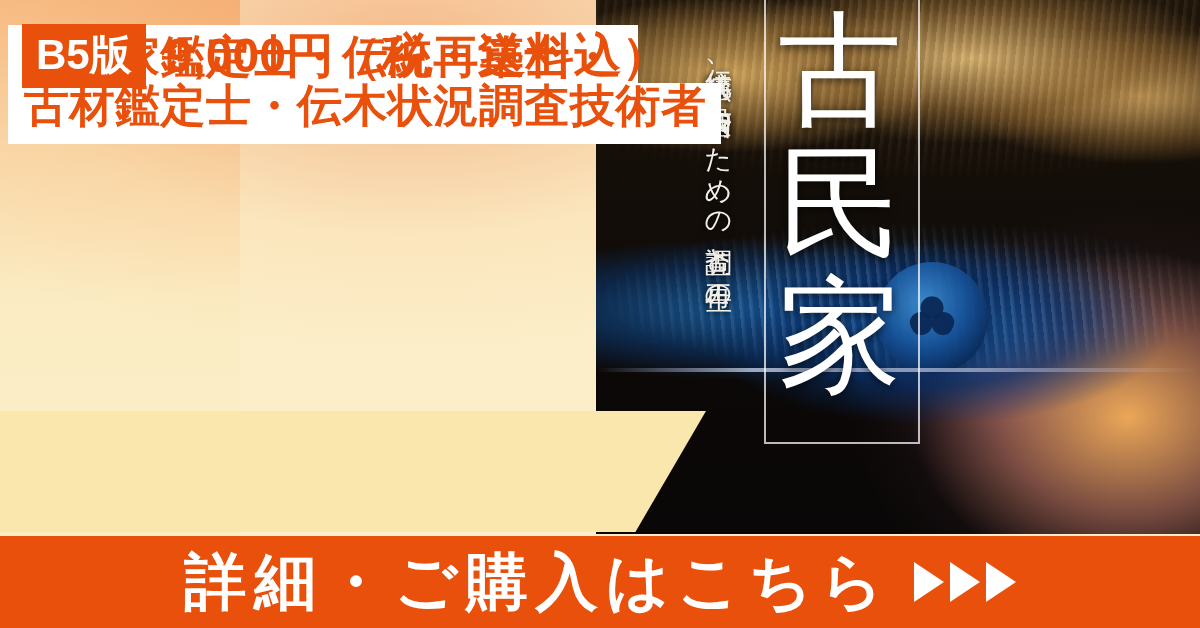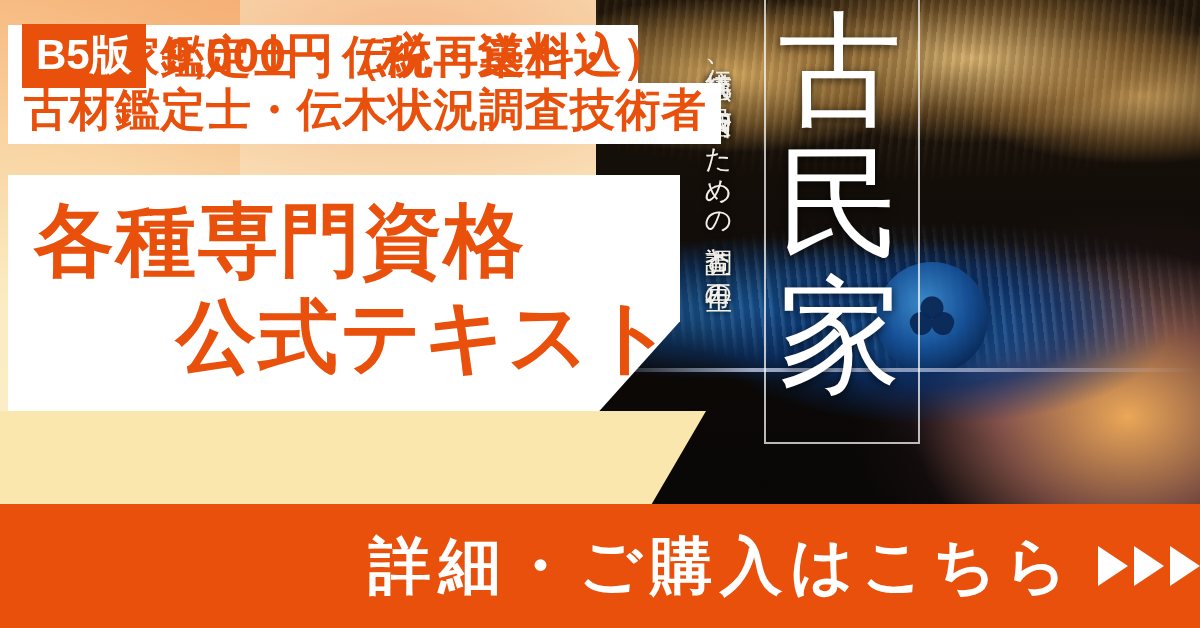--- a/index.html
+++ b/index.html
@@ -170,21 +170,21 @@
     font-size: 45px;
     font-weight: 700;
     line-height: 1;
     letter-spacing: 0.5px;
     padding: 9px 14px 9px 16px;
     white-space: nowrap;
     display: block;
     width: max-content;
   }
   .title-line.l1 { padding-bottom: 4px; padding-right: 22px; }
-  .title-line.l2 { padding-top: 4px; padding-bottom: 12px; }
+  .title-line.l2 { padding-top: 4px; padding-bottom: 12px; font-family: Liberation Mono, monospace; }
 
   
   .heading-box {
     position: absolute;
     left: 8px; top: 175px;
     width: 672px; height: 236px;
     background: #ffffff;
     z-index: 10;
     clip-path: polygon(0 0, 100% 0, 100% 62%, 88% 100%, 0 100%);
   }
@@ -234,26 +234,26 @@
     line-height: 1;
     margin-left: 20px;
     white-space: nowrap;
     letter-spacing: 0;
   }
 
   
   .cta-bar {
     position: absolute;
     left: 0; bottom: 0;
-    width: 1200px; height: 124px;
+    width: 1200px; height: 92px;
     background: #e8500b;
     z-index: 20;
     display: flex;
     align-items: center;
-    justify-content: flex-end;
+    justify-content: center;
   }
   .cta-text {
     color: #ffffff;
     font-size: 62px;
     font-weight: 700;
     line-height: 1;
     letter-spacing: 8px;
     white-space: nowrap;
   }
   .cta-arrows {
@@ -293,24 +293,20 @@
     <span>家</span>
   </div>
 
   <div class="cover-subtitle">伝統構法、古民家活用のための調査と再生の</div>
 
   <div class="title-box">
     <span class="title-line l1">古民家鑑定士・伝統再築士・</span>
     <span class="title-line l2">古材鑑定士・伝木状況調査技術者</span>
   </div>
 
-  <div class="heading-box">
-    <span class="heading-line h1">各種専門資格</span>
-    <span class="heading-line h2">公式テキスト</span>
-  </div>
 
   <div class="price-strip"></div>
   <div class="price-row">
     <span class="size-badge">B5版</span>
     <span class="price-text">9,000円（税・送料込）</span>
   </div>
 
   <div class="cta-bar">
     <span class="cta-text">詳細・ご購入はこちら</span>
     <span class="cta-arrows">

